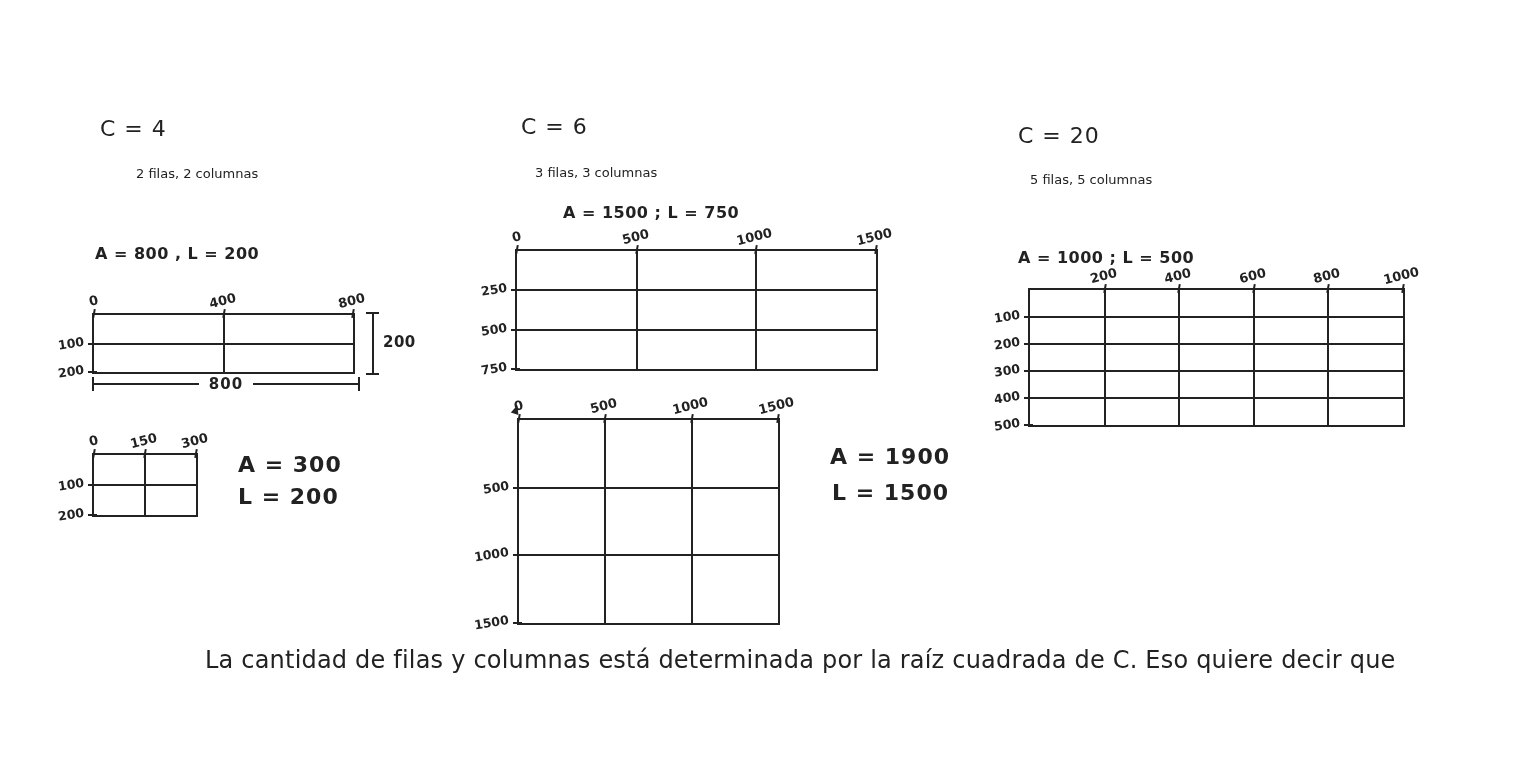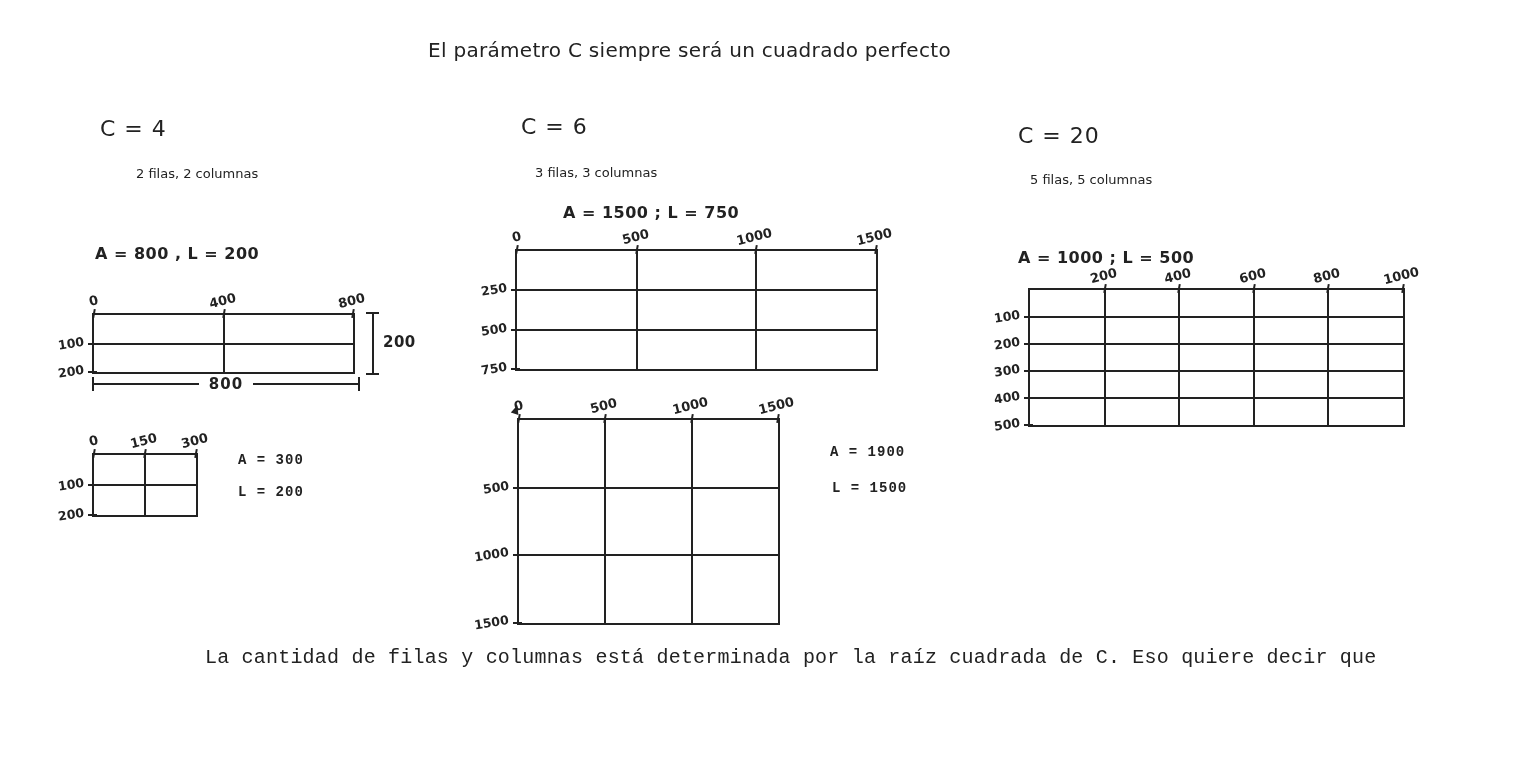--- a/index.html
+++ b/index.html
@@ -7,22 +7,22 @@
   body { background: #fff; font-family: "DejaVu Sans", sans-serif; color: var(--ink); }
   .canvas {
     position: relative; width: 1532px; height: 757px;
     background: var(--bg); overflow: hidden;
   }
   .txt { position: absolute; white-space: nowrap; color: var(--ink); }
   .title { font-size: 20px; letter-spacing: 0.3px; }
   .c-head { font-size: 22px; letter-spacing: 1px; }
   .note { font-size: 13px; }
   .params { font-size: 16px; font-weight: 700; letter-spacing: 0.5px; }
-  .side-label { font-size: 14px; font-weight: 700; letter-spacing: 1px; font-family: Liberation Mono, monospace; }
-  .footer-line { font-size: 20px; letter-spacing: 0.2px; font-family: Liberation Mono, monospace; }
+  .side-label { font-size: 22px; font-weight: 700; letter-spacing: 1px; }
+  .footer-line { font-size: 24px; letter-spacing: 0.2px; }
 
   
   .grid { position: absolute; border: 2px solid var(--ink); }
   .grid .vline { position: absolute; top: 0; bottom: 0; width: 2px; margin-left: -1px; background: var(--ink); }
   .grid .hline { position: absolute; left: 0; right: 0; height: 2px; margin-top: -1px; background: var(--ink); }
   .grid .xtick { position: absolute; top: -6px; width: 2px; height: 9px; margin-left: -1px; background: var(--ink); transform: rotate(10deg); }
   .grid .ytick { position: absolute; left: -6px; width: 9px; height: 2px; margin-top: -1px; background: var(--ink); }
   .grid .xlabel { position: absolute; bottom: calc(100% + 7px); transform: translateX(-55%) rotate(-14deg); font-size: 13px; font-weight: 700; white-space: nowrap; }
   .grid .ylabel { position: absolute; right: calc(100% + 10px); transform: translateY(-55%) rotate(-9deg); font-size: 12.5px; font-weight: 700; white-space: nowrap; }
 
@@ -43,21 +43,20 @@
     position: absolute; width: 0; height: 0;
     border-left: 4px solid transparent; border-right: 4px solid transparent;
     border-bottom: 9px solid var(--ink); transform: rotate(18deg);
   }
 </style>
 </head>
 <body>
 
 <div class="canvas">
 
-  <div class="txt title" style="left:428px; top:38px;">El parámetro C siempre será un cuadrado perfecto</div>
 
   <div class="txt c-head" style="left:100px; top:116px;">C = 4</div>
   <div class="txt note" style="left:136px; top:166px;">2 filas, 2 columnas</div>
   <div class="txt params" style="left:95px; top:244px;">A = 800 ,   L = 200</div>
 
   <div class="grid" style="left:92px; top:313px; width:263px; height:61px;">
       <div class="vline" style="left: 50%;"></div>
       <div class="hline" style="top: 50%;"></div>
       <div class="xtick" style="left: 0%;"></div>
       <div class="xlabel" style="left: 0%;">0</div>

